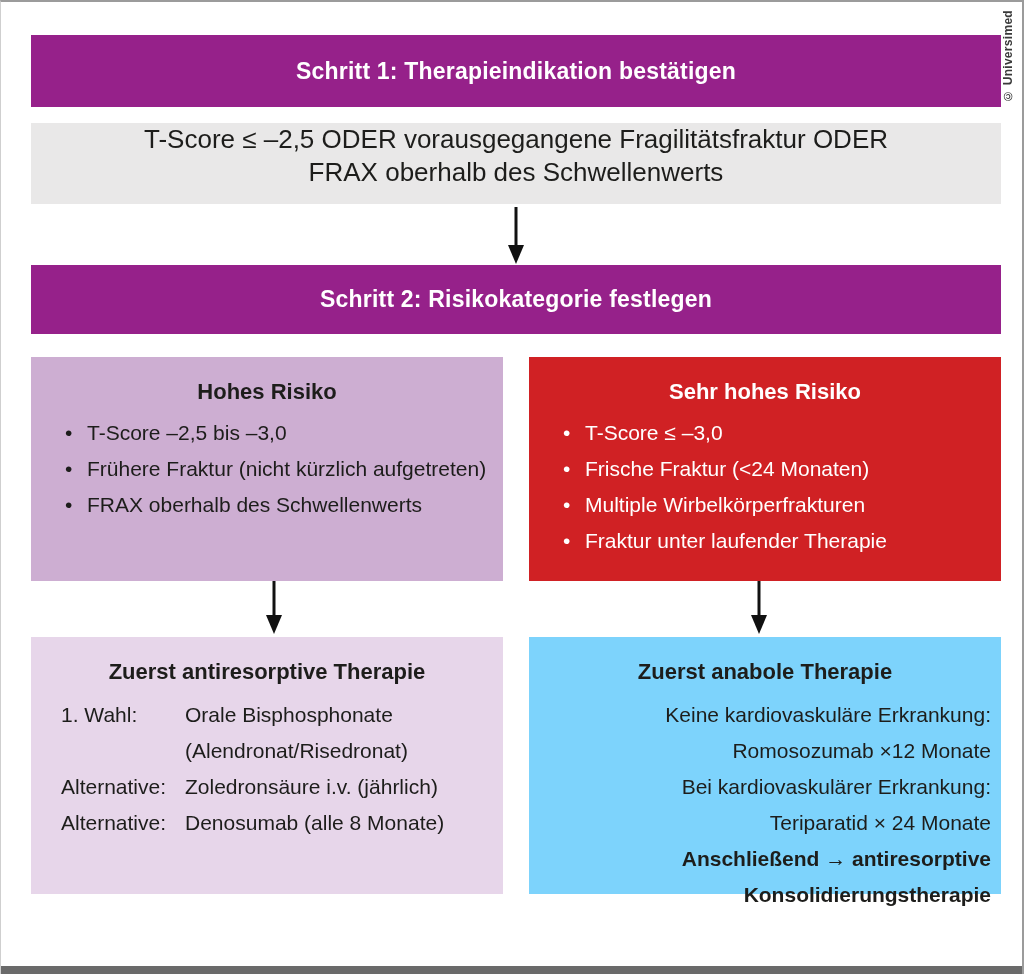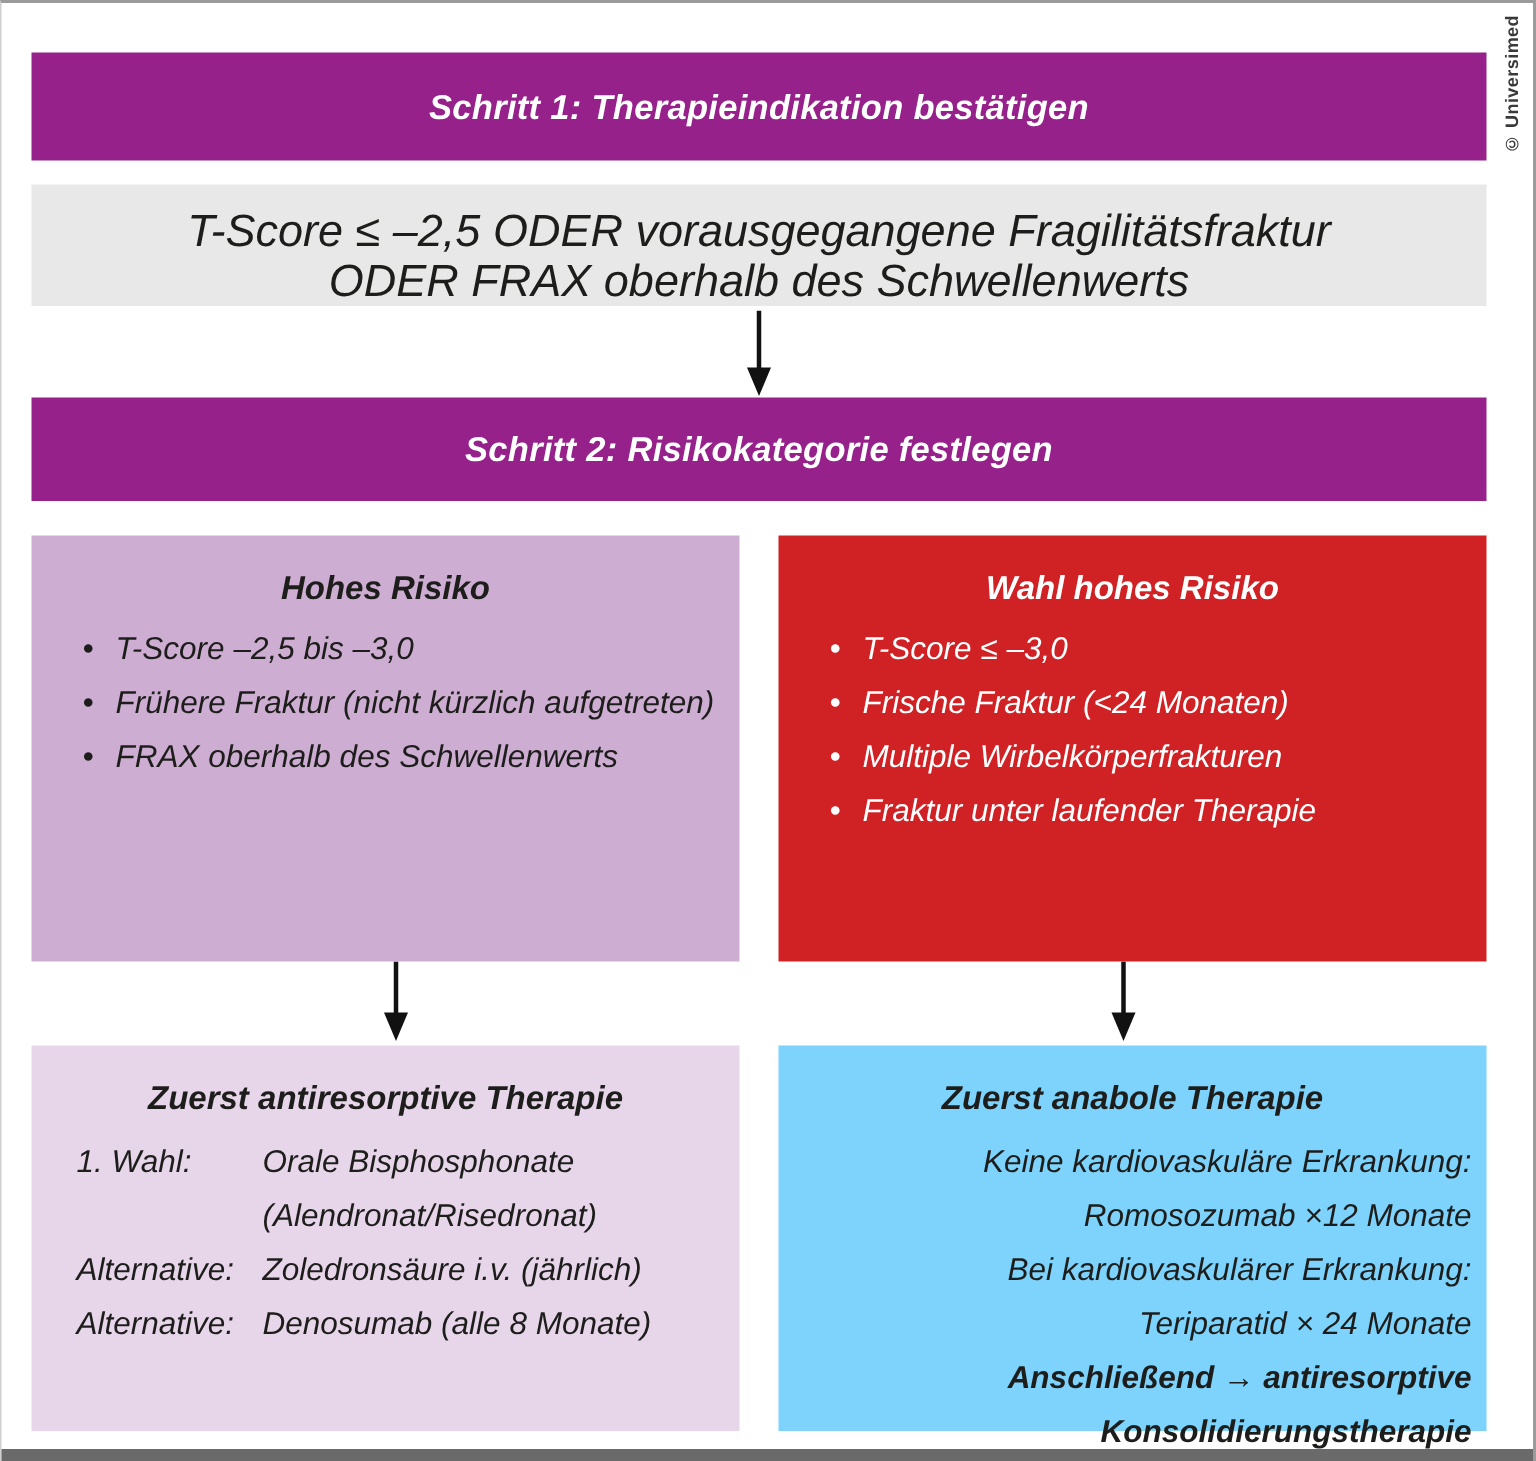--- a/index.html
+++ b/index.html
@@ -21,58 +21,57 @@
   }
   .bottom-bar {
     position: absolute;
     left: 0; right: 0; bottom: 0;
     height: 8px;
     background: #6a6a6a;
   }
   .content {
     position: absolute;
     top: 33px;
-    left: 20px;
+    left: 30px;
     width: 970px;
-    font-style: italic;
   }
   .banner {
     height: 72px;
     background: #96218a;
     color: #ffffff;
     display: flex;
     align-items: center;
     justify-content: center;
     font-size: 23px;
     font-weight: 700;
     letter-spacing: 0.2px;
   }
   .banner.step2 { height: 69px; }
   .indication {
     margin-top: 16px;
     height: 81px;
     background: #e9e8e8;
     display: flex;
-    align-items: flex-end;
+    align-items: flex-start;
     justify-content: center;
     text-align: center;
-    font-size: 30px;
+    font-size: 26px;
   }
   .indication .wrap { max-width: 810px; line-height: 33px; }
   .arrow-row {
     height: 61px;
     display: flex;
     align-items: stretch;
     justify-content: center;
     padding: 3px 0 1px;
   }
   .arrow-row svg { display: block; }
   .columns { display: flex; gap: 26px; margin-top: 23px; }
   .box { width: 472px; }
-  .risk { height: 284px; padding-top: 22px; }
+  .risk { height: 224px; padding-top: 22px; }
   .risk-high { background: #cdaed2; color: #1d1d1b; }
   .risk-very-high { background: #d02124; color: #ffffff; }
   .box-title {
     text-align: center;
     font-size: 22px;
     font-weight: 700;
     line-height: 26px;
   }
   ul.bullets {
     list-style: none;
@@ -154,21 +153,21 @@
     <div class="columns">
       <div class="box risk risk-high">
         <div class="box-title">Hohes Risiko</div>
         <ul class="bullets">
           <li>T-Score –2,5 bis –3,0</li>
           <li>Frühere Fraktur (nicht kürzlich aufgetreten)</li>
           <li>FRAX oberhalb des Schwellenwerts</li>
         </ul>
       </div>
       <div class="box risk risk-very-high">
-        <div class="box-title">Wahl hohes Risiko</div>
+        <div class="box-title">Sehr hohes Risiko</div>
         <ul class="bullets">
           <li>T-Score ≤ –3,0</li>
           <li>Frische Fraktur (&lt;24 Monaten)</li>
           <li>Multiple Wirbelkörperfrakturen</li>
           <li>Fraktur unter laufender Therapie</li>
         </ul>
       </div>
     </div>
 
     <div class="split-arrows">

